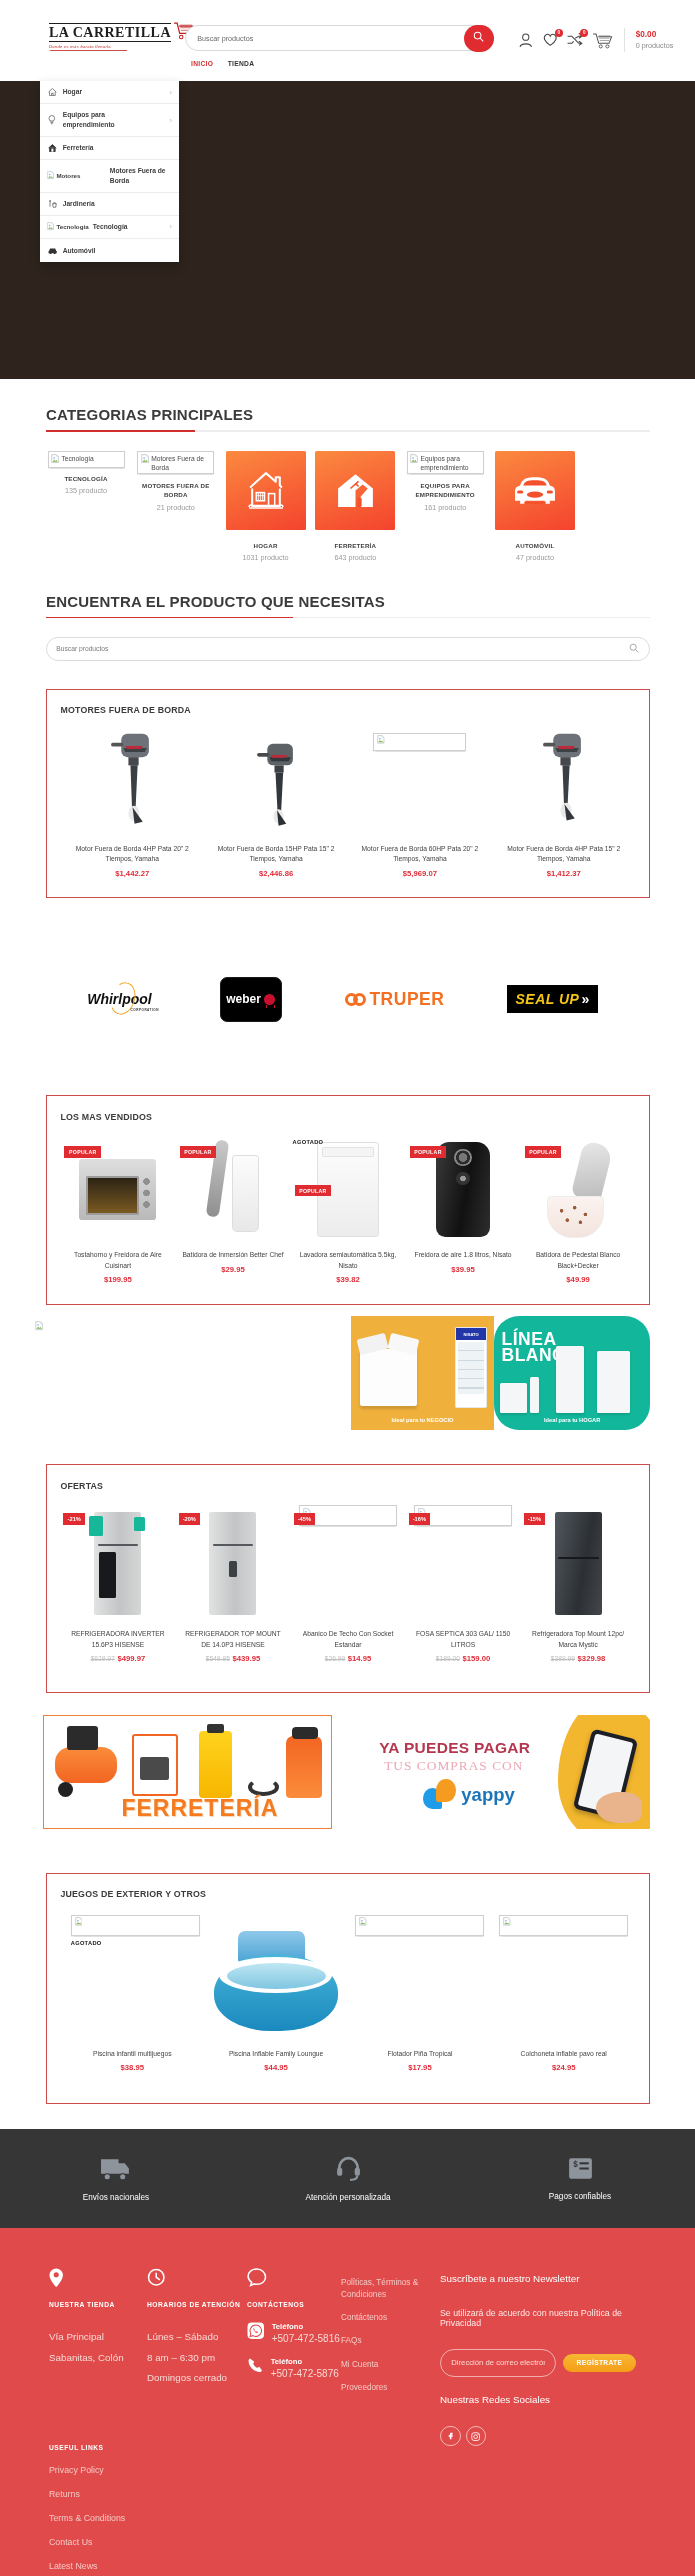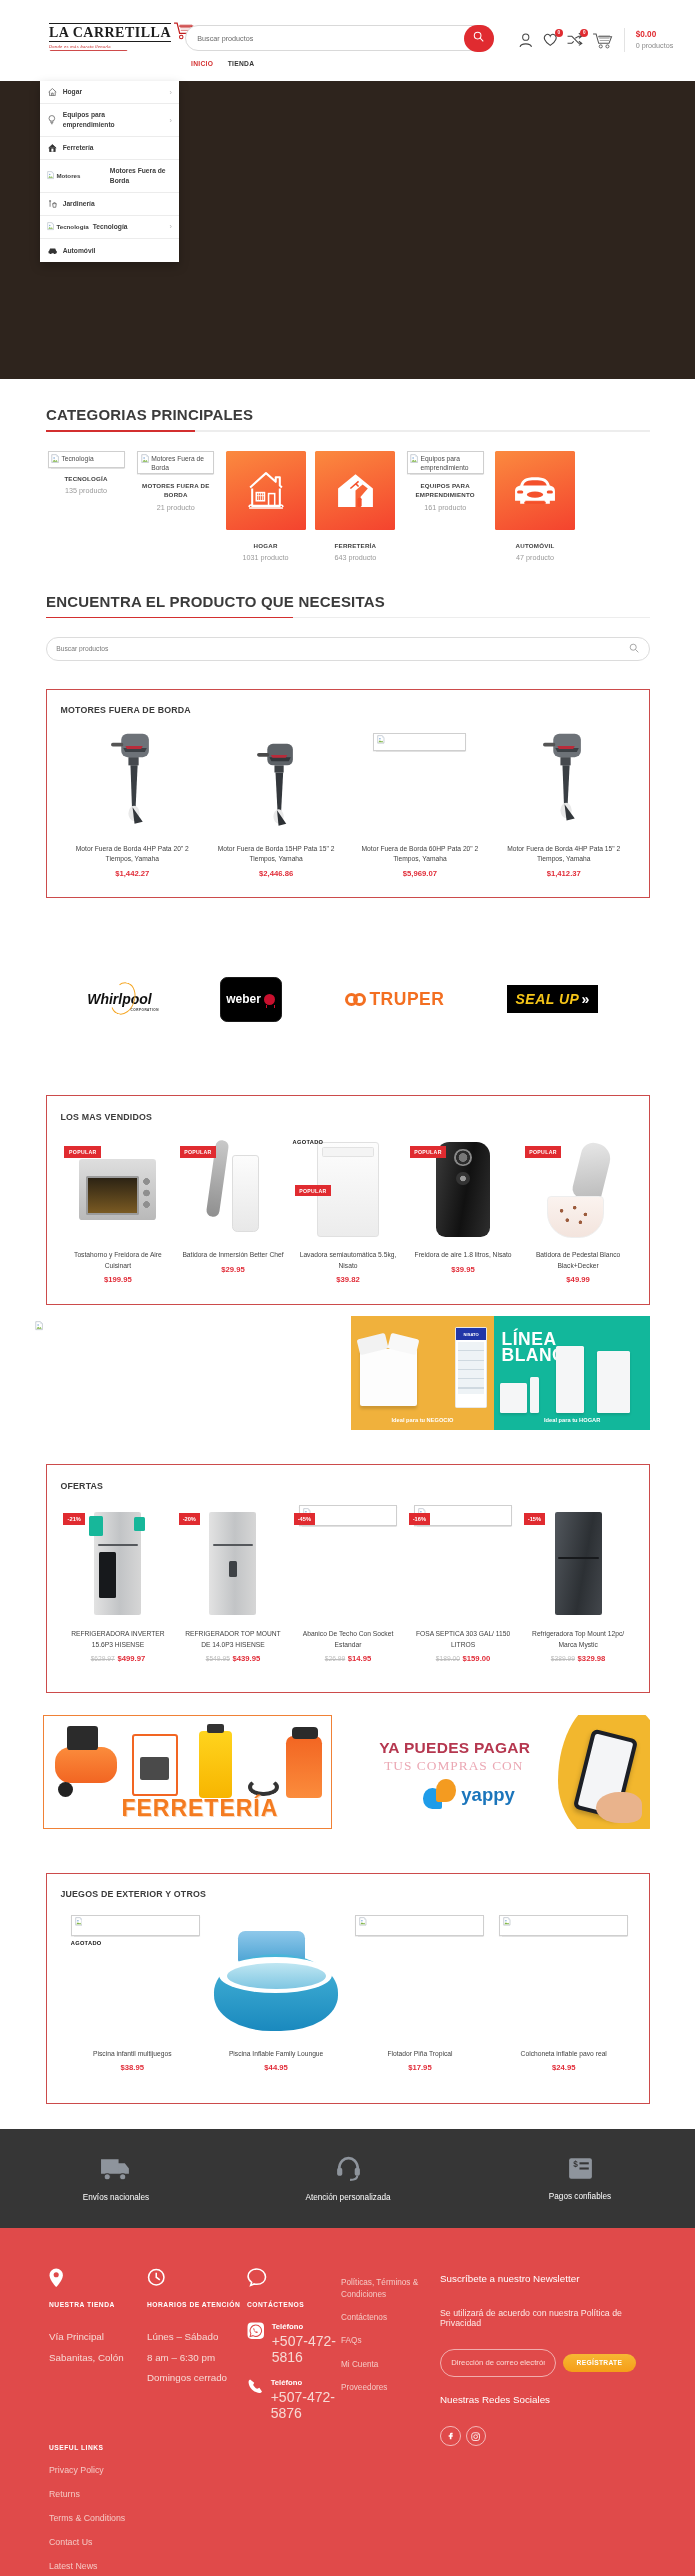--- a/index.html
+++ b/index.html
@@ -125,21 +125,21 @@
   .shape-pool { position:relative; width:124px; height:103px; margin-top:18.5px; }
   .shape-pool .back { position:absolute; left:24px; top:0; width:67px; height:31px; background:linear-gradient(180deg,#8fc8ea,#4da4d4); border-radius:7.2px 7.2px 2.1px 2.1px; }
   .shape-pool .ring { position:absolute; left:0; top:23px; width:124px; height:77px; background:linear-gradient(180deg,#49b6d9,#1a89be); border-radius:50% 50% 46% 46%; }
   .shape-pool .rim { position:absolute; left:5.2px; top:26px; width:113px; height:36px; background:#fff; border-radius:50%; }
   .shape-pool .water { position:absolute; left:12.4px; top:32px; width:99px; height:26px; background:linear-gradient(180deg,#bfe6f2,#7fc6e2); border-radius:50%; }
 
   .linea-row { display:flex; margin-top:11.3px; }
   .linea-left { width:309px; position:relative; }
   .linea-banner { margin-left:8.2px; width:312px; height:114px; display:flex; font-family:"Liberation Sans",sans-serif; }
   .lb-left { width:48%; background:#f0b13c; position:relative; }
-  .lb-right { width:52%; background:#12b79b; position:relative; }
+  .lb-right { width:52%; background:#12b79b; position:relative;border-radius:25px; }
   .lb-caption { position:absolute; bottom:7.2px; width:100%; text-align:center; color:#fff; font-size:5.7px; font-weight:bold; }
   .lb-title { position:absolute; left:7.2px; top:14.4px; color:#fff; font-weight:bold; font-size:17.5px; line-height:.95; letter-spacing:0.5px; }
   .lb-freezer { position:absolute; left:9.3px; top:33px; width:57px; height:57px; background:#fdfdfd; border-radius:2.1px; box-shadow:0 2.1px 3.1px rgba(0,0,0,.15); }
   .lb-freezer:before { content:""; position:absolute; left:-2.1px; top:-13.4px; width:29px; height:15.5px; background:#f2f2f2; border-radius:2.1px; transform:rotate(-14deg); }
   .lb-freezer:after { content:""; position:absolute; right:-1px; top:-13.4px; width:29px; height:15.5px; background:#f8f8f8; border-radius:2.1px; transform:rotate(14deg); }
   .lb-cooler { position:absolute; right:7.2px; top:11.3px; width:32px; height:81px; background:#fff; border:1px solid #e8e8e8; border-radius:1.5px; }
   .lb-cooler .head { height:11.3px; background:#2236a8; color:#fff; font-size:4.1px; font-weight:bold; display:flex; align-items:center; justify-content:center; }
   .lb-cooler .glass { margin:2.1px; height:52px; background:repeating-linear-gradient(180deg,#eef3f6 0 8.2px,#cfd9e0 8.2px 9.3px); }
   .lb-appl { position:absolute; bottom:17.5px; background:#f5f6f7; border-radius:1.5px; box-shadow:0 1.5px 2.6px rgba(0,0,0,.12); }
 
@@ -183,21 +183,21 @@
 
   
   .footer { position:relative; height:423px; background:#e04a4a; color:#fff; }
   .f-heading { font-size:6.7px; font-weight:bold; letter-spacing:0.5px; color:#fff; }
   .f-col { position:absolute; top:40px; }
   .f-ico-top { height:24px; display:flex; align-items:flex-start; }
   .f-col .f-heading { margin-top:9.3px; }
   .f-body { margin-top:18.5px; font-size:9.8px; color:#f7d9d4; line-height:2.1; }
   .f-contact-row { display:flex; gap:7.2px; margin-top:13.4px; align-items:flex-start; }
   .f-contact-text .lbl { font-size:7.7px; font-weight:bold; color:#fff; }
-  .f-contact-text .num { font-size:14px; color:#f7d9d4; margin-top:2.1px; }
+  .f-contact-text .num { font-size:10px; color:#f7d9d4; margin-top:2.1px; }
   .f-links { position:absolute; left:341px; top:49px; width:88px; }
   .f-links .lnk { font-size:8.2px; color:#f4c9c4; line-height:1.45; margin-bottom:11.3px; cursor:pointer; }
   .f-news { position:absolute; left:440px; top:45px; width:209px; }
   .f-news-title { font-size:9.8px; color:#fff; }
   .f-news-note { font-size:8.8px; color:#fde9e6; margin-top:24px; }
   .f-sub-row { display:flex; align-items:center; margin-top:20.6px; gap:7.2px; }
   .f-email { width:116px; height:28px; border:0.5px solid rgba(255,255,255,.55); background:transparent; border-radius:14.4px; padding:0 10.3px; font-size:7.7px; color:#fff; outline:0; font-family:inherit; }
   .f-email::placeholder { color:#fbd9d4; }
   .f-register { height:18.5px; padding:0 13.4px; background:linear-gradient(180deg,#f7b733,#f59e18); border:0; border-radius:9.8px; color:#fff; font-weight:bold; font-size:6.7px; letter-spacing:0.3px; cursor:pointer; }
   .f-social-title { font-size:9.8px; color:#fff; margin-top:17.5px; }

